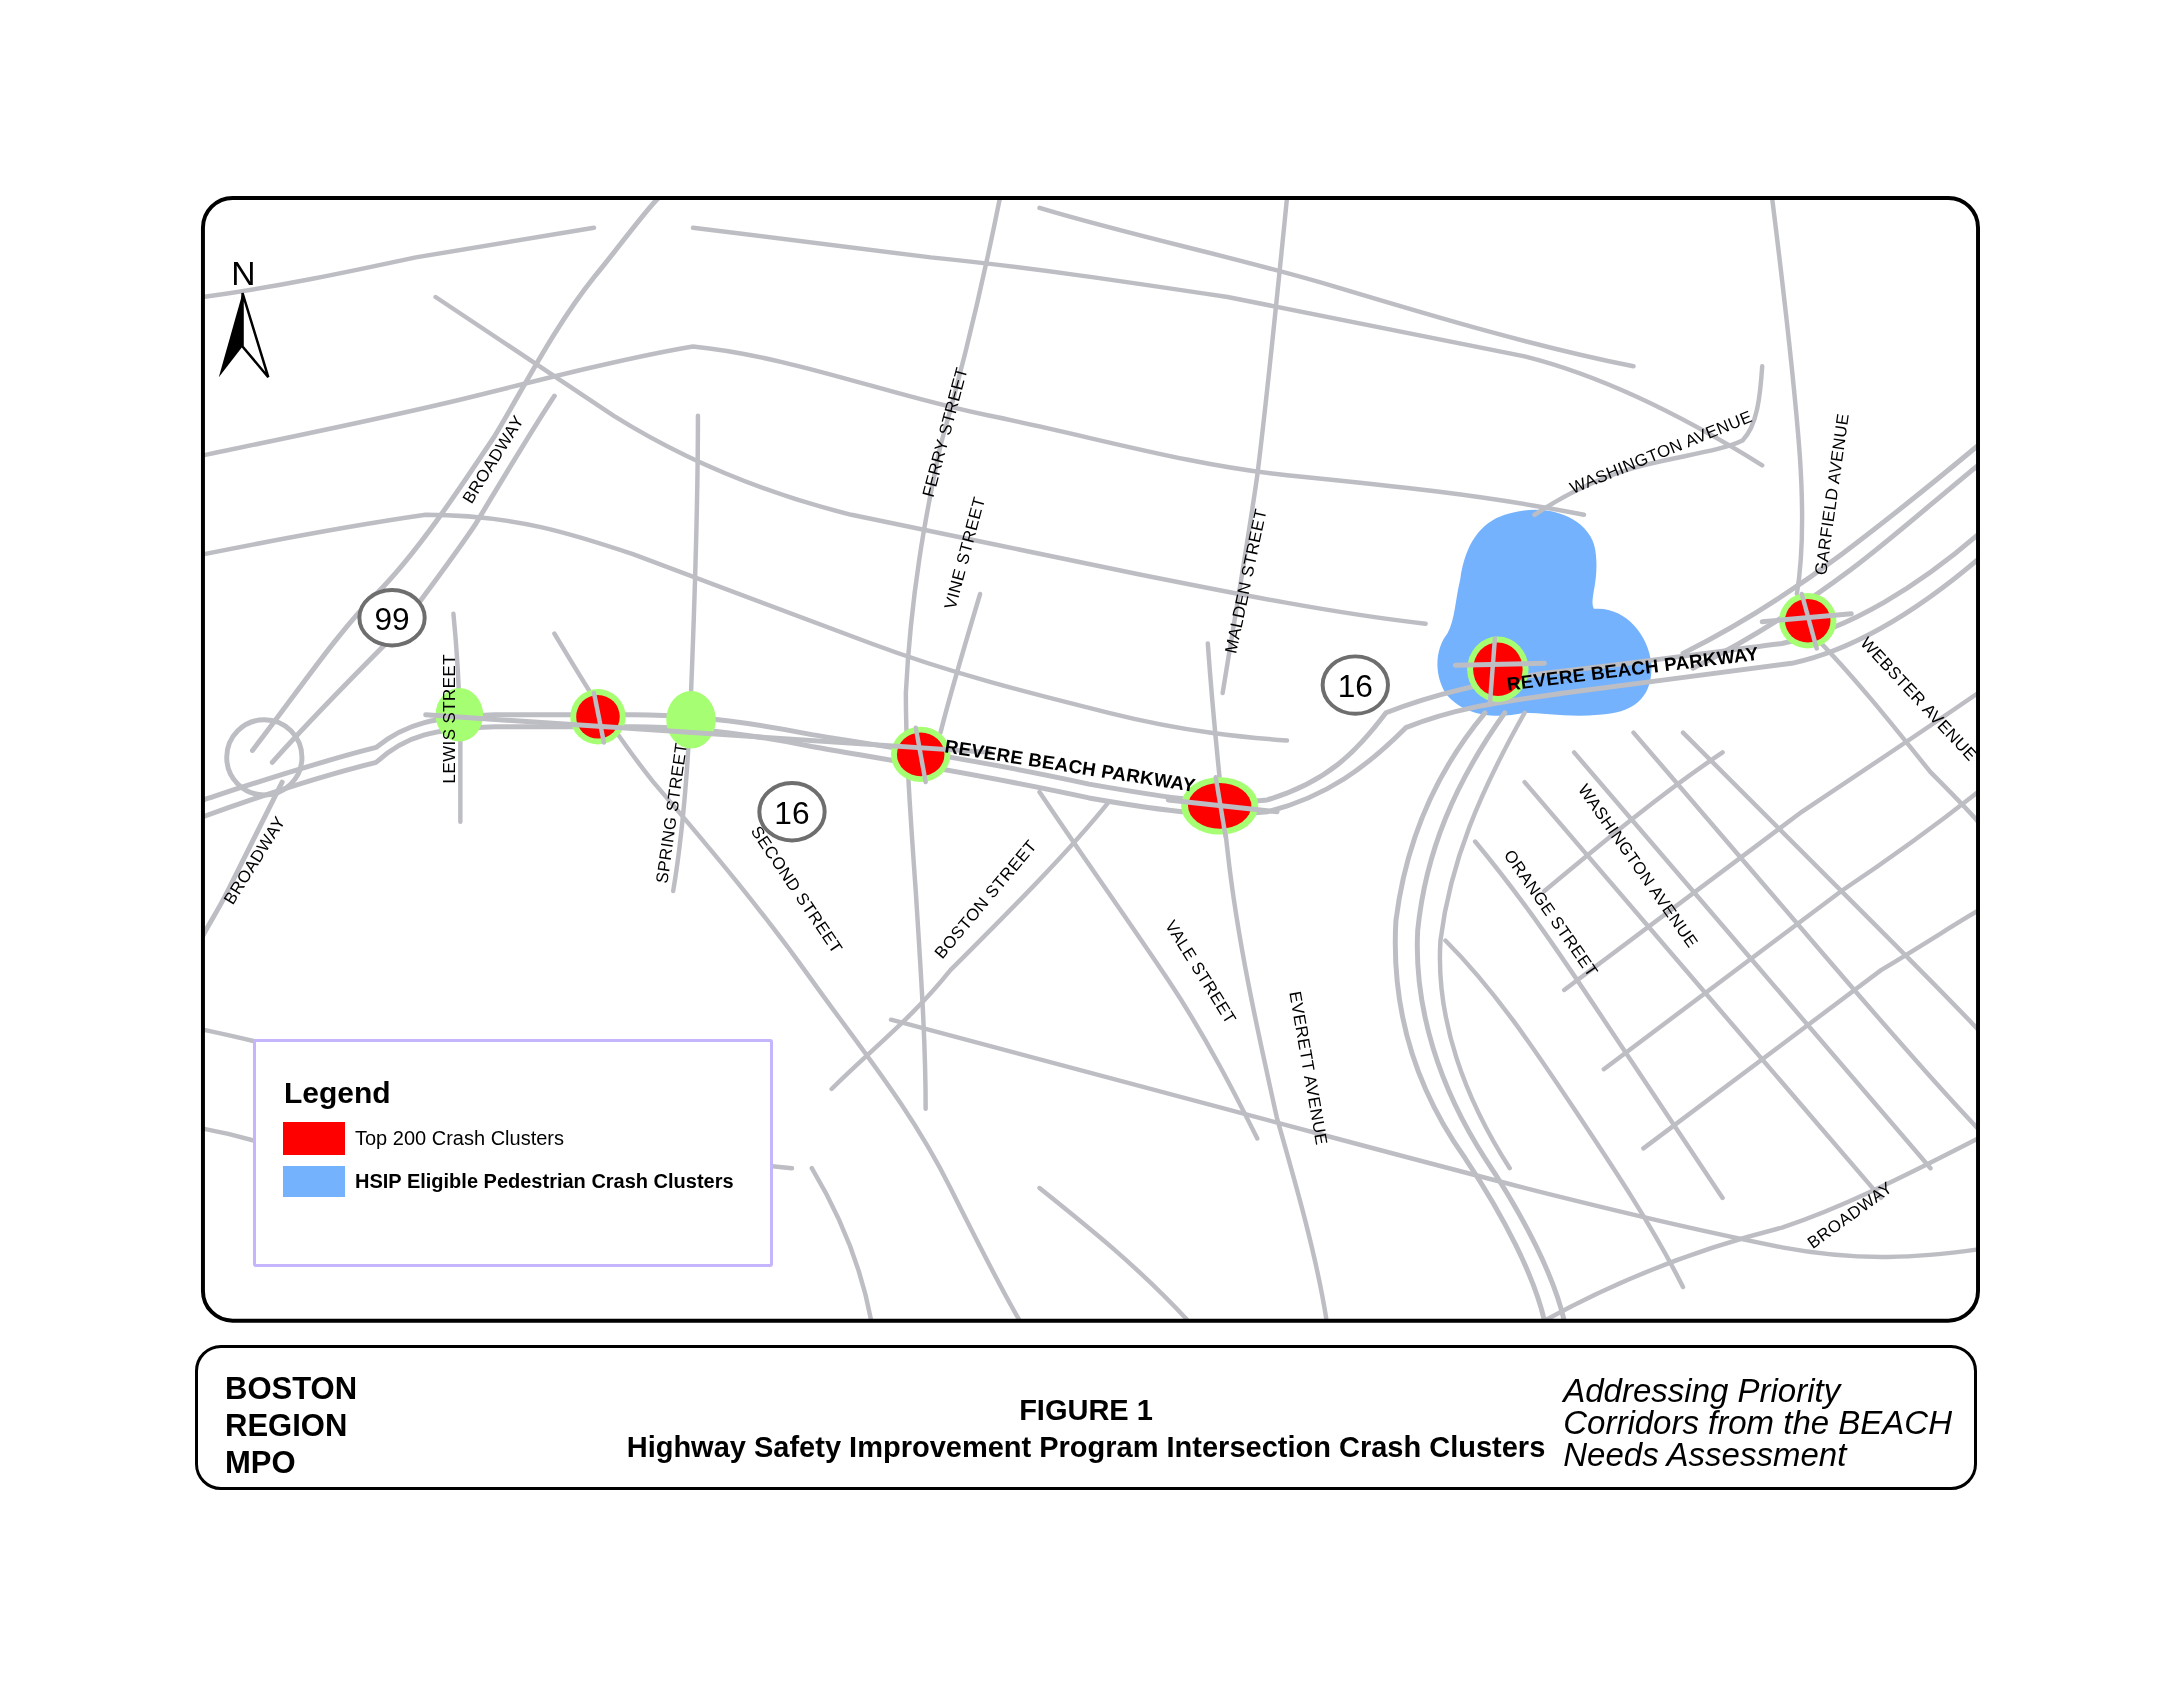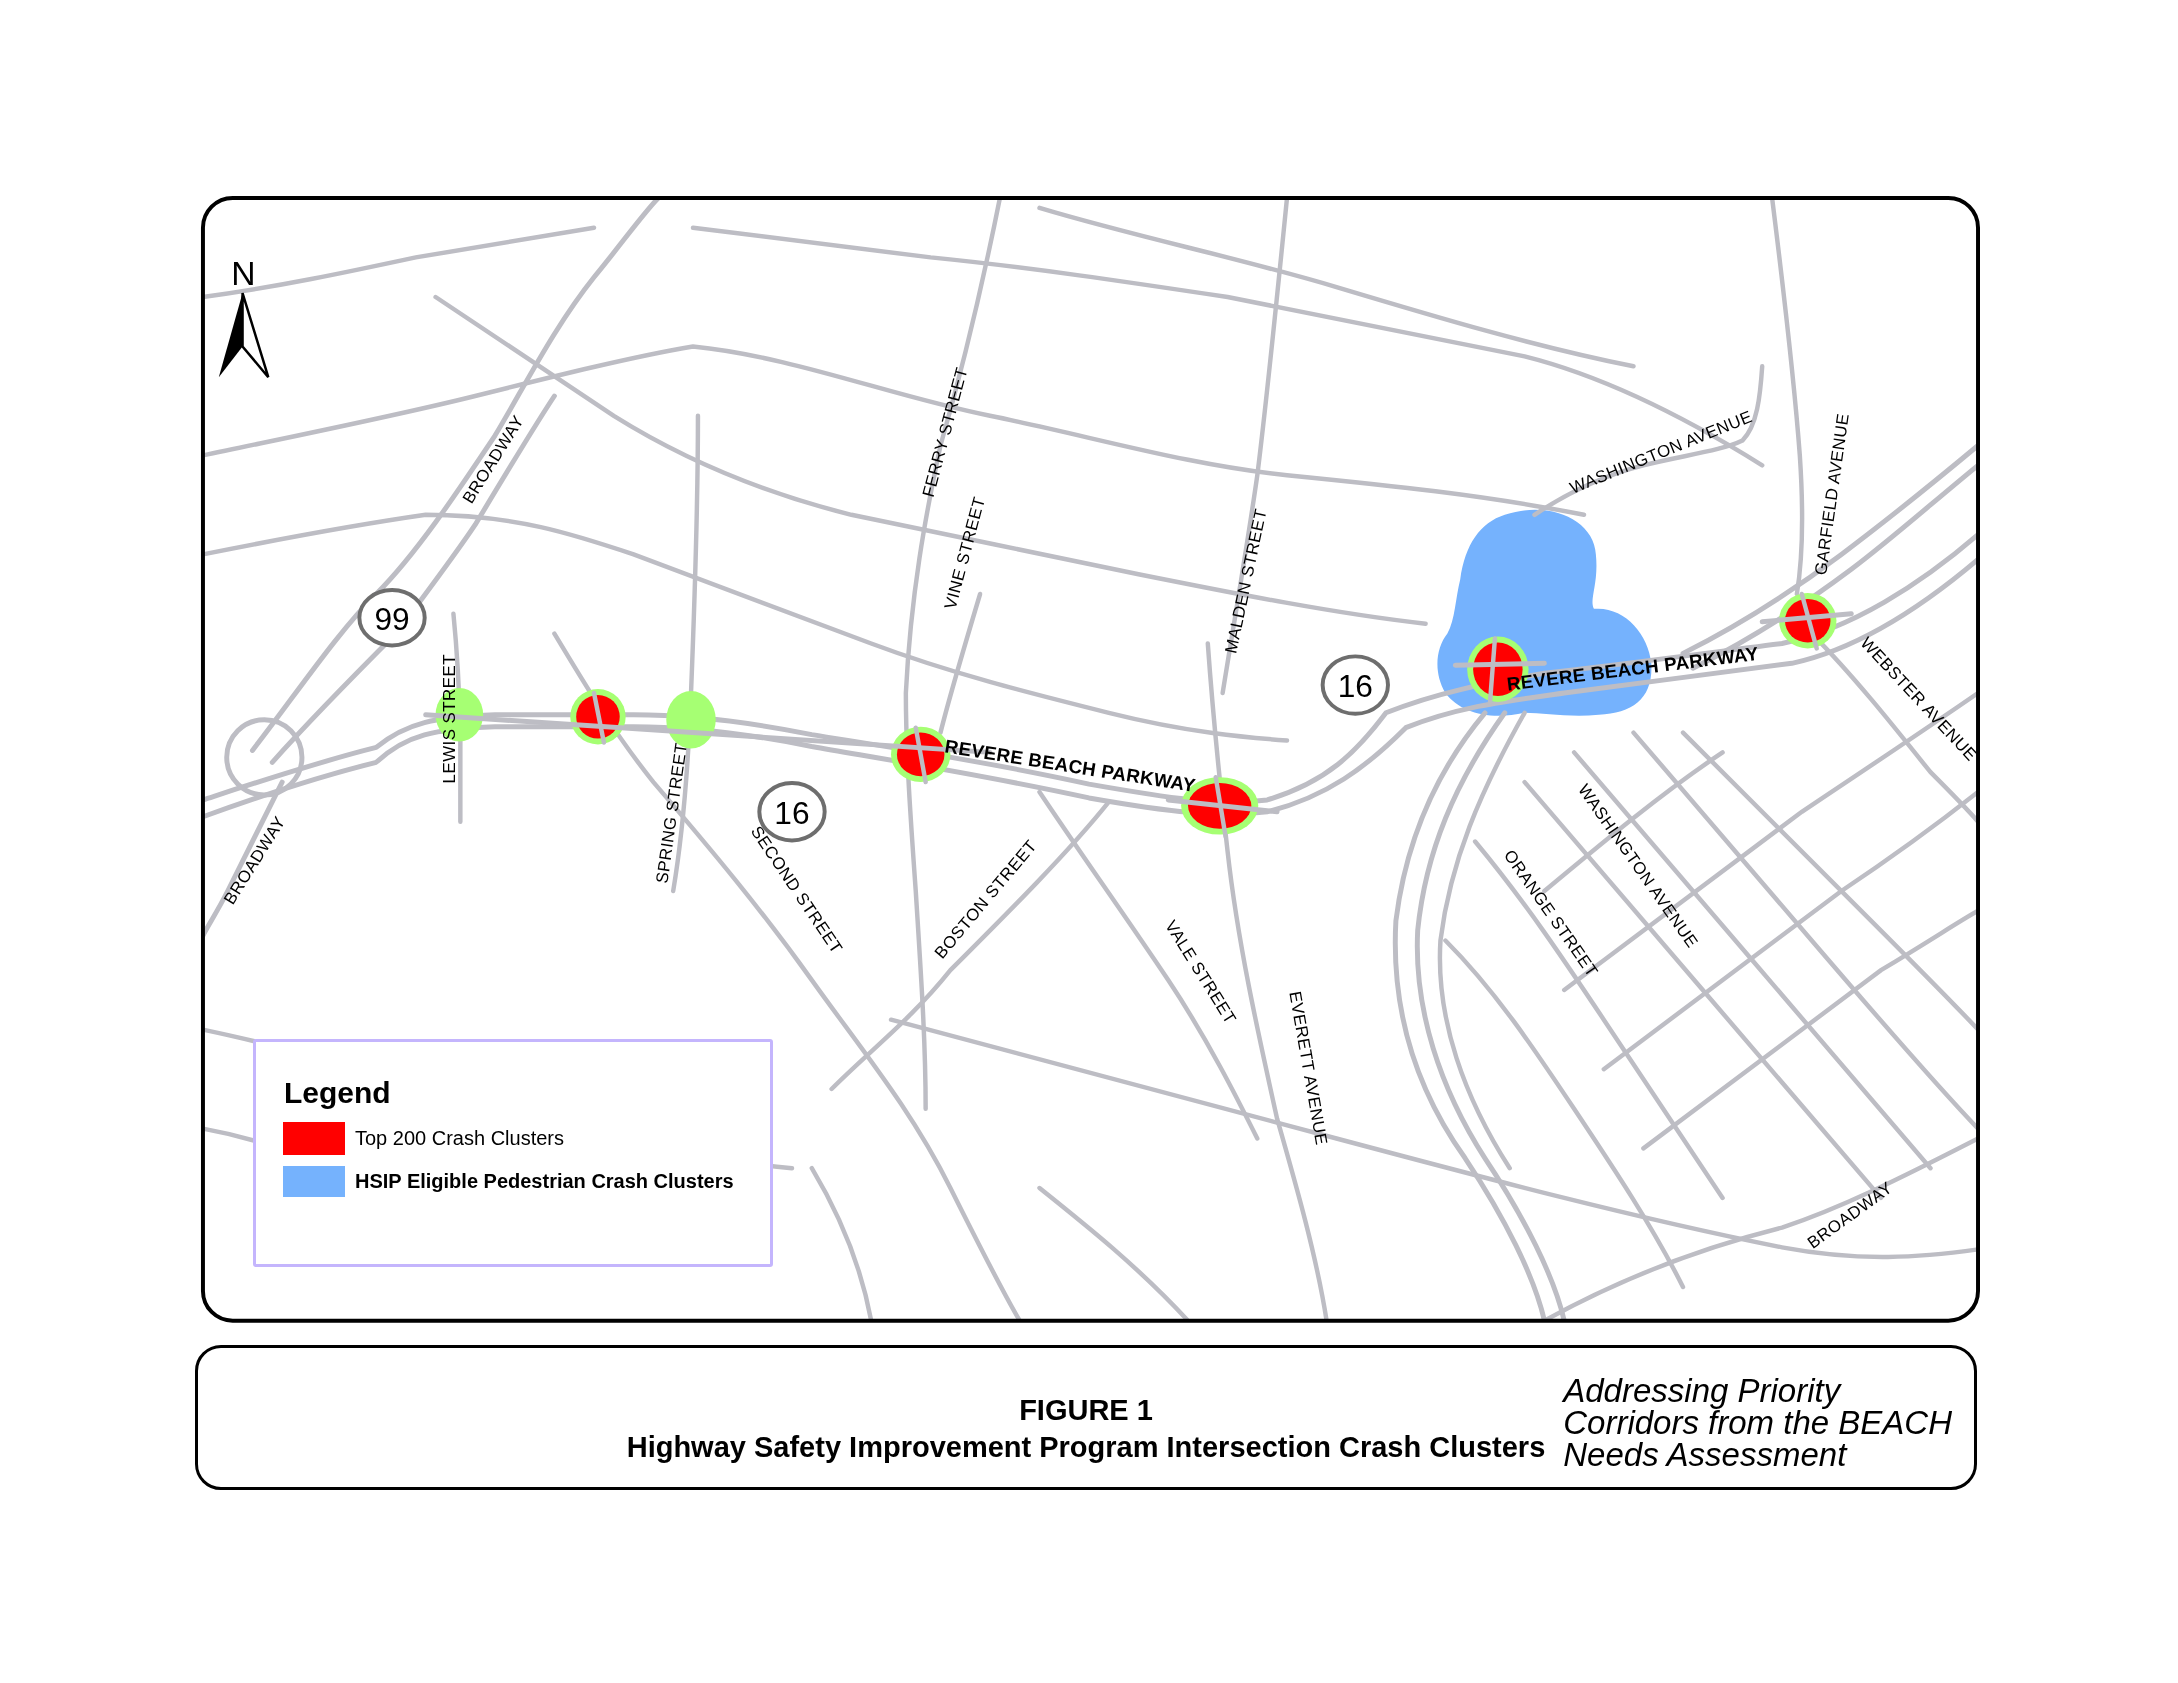--- a/index.html
+++ b/index.html
@@ -181,20 +181,25 @@
     <div class="legend-swatch" style="left:27px;top:3px;width:62px;height:33px;background:#ff0000;"></div>
     <div class="legend-label" style="top:8px;">Top 200 Crash Clusters</div>
   </div>
   <div class="legend-item" style="top:121px;">
     <div class="legend-swatch" style="left:27px;top:3px;width:62px;height:31px;background:#75b2fd;"></div>
     <div class="legend-label" style="top:7px;font-weight:bold;">HSIP Eligible Pedestrian Crash Clusters</div>
   </div>
 </div>
 
 <div class="footer">
+  <div class="footer-org">
+    <div>BOSTON</div>
+    <div>REGION</div>
+    <div>MPO</div>
+  </div>
   <div class="footer-center">
     <div class="footer-fig">FIGURE 1</div>
     <div class="footer-sub">Highway Safety Improvement Program Intersection Crash Clusters</div>
   </div>
   <div class="footer-right">
     <div>Addressing Priority</div>
     <div>Corridors from the BEACH</div>
     <div>Needs Assessment</div>
   </div>
 </div>

